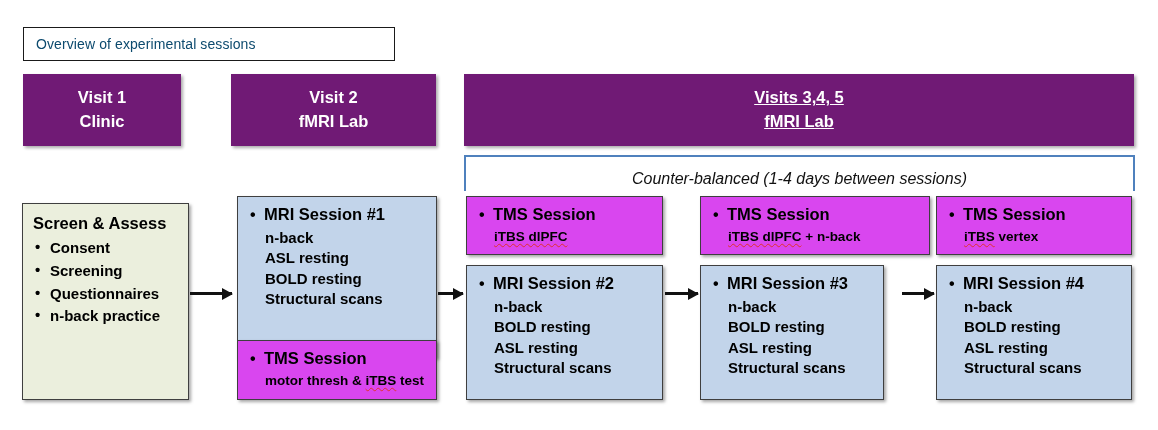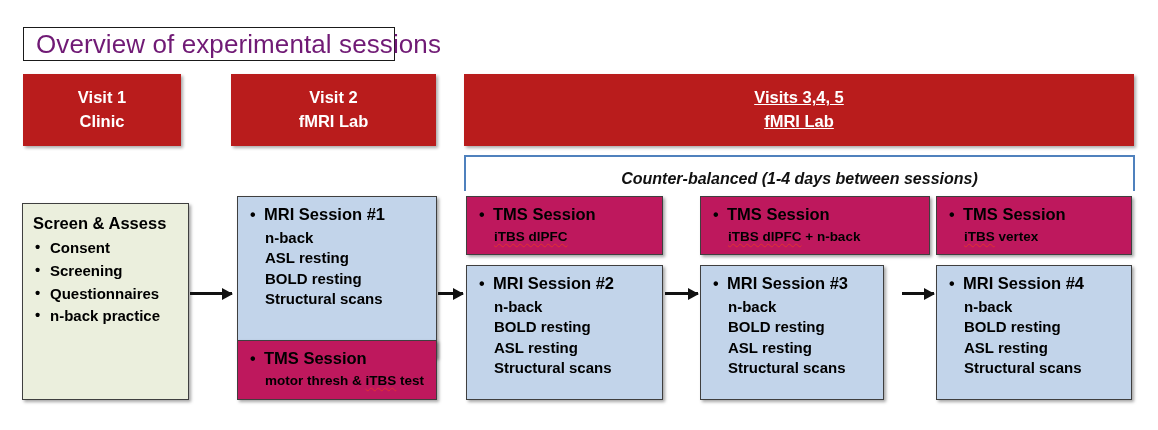--- a/index.html
+++ b/index.html
@@ -30,30 +30,30 @@
     width: 372px; height: 34px;
     border: 1.5px solid #1a1a1a;
     background: #ffffff;
     box-sizing: border-box;
     display: flex;
     align-items: center;
     padding-left: 12px;
   }
   .title-text {
     font-family: "Liberation Sans", sans-serif;
-    font-size: 26px;
-    color: #701a75;
+    font-size: 14px;
+    color: #0c4a6e;
     letter-spacing: 0.1px;
     white-space: nowrap;
   }
 
   
   .hdr {
     position: absolute;
-    background: #b91c1c;
+    background: #701a75;
     box-shadow: 2px 2px 3px rgba(0,0,0,0.33);
     display: flex;
     flex-direction: column;
     align-items: center;
     justify-content: center;
     color: #ffffff;
     font-weight: bold;
     font-size: 16.5px;
     line-height: 1.45;
     box-sizing: border-box;
@@ -73,39 +73,39 @@
     border-bottom: none;
     box-sizing: border-box;
     background: transparent;
     display: flex;
     align-items: center;
     justify-content: center;
   }
   .bracket-text {
     font-size: 16px;
     font-style: italic;
-    font-weight: bold;
+    font-weight: normal;
     color: #111111;
     white-space: nowrap;
     margin-top: 10px;
   }
 
   
   .cbox {
     position: absolute;
     box-sizing: border-box;
     border: 1.5px solid #3f3f3f;
     box-shadow: 2px 2px 3px rgba(0,0,0,0.35);
     padding: 8px 10px 6px 10px;
     color: #000000;
     overflow: hidden;
   }
   .cbox.green { background: #ebefdd; }
   .cbox.blue  { background: #c2d4ea; }
-  .cbox.pink  { background: #be185d; }
+  .cbox.pink  { background: #d946ef; }
 
   .box-title {
     font-size: 16.5px;
     font-weight: bold;
     white-space: nowrap;
     margin-bottom: 4px;
   }
   .box-title.bulleted::before {
     content: "\2022";
     display: inline-block;

